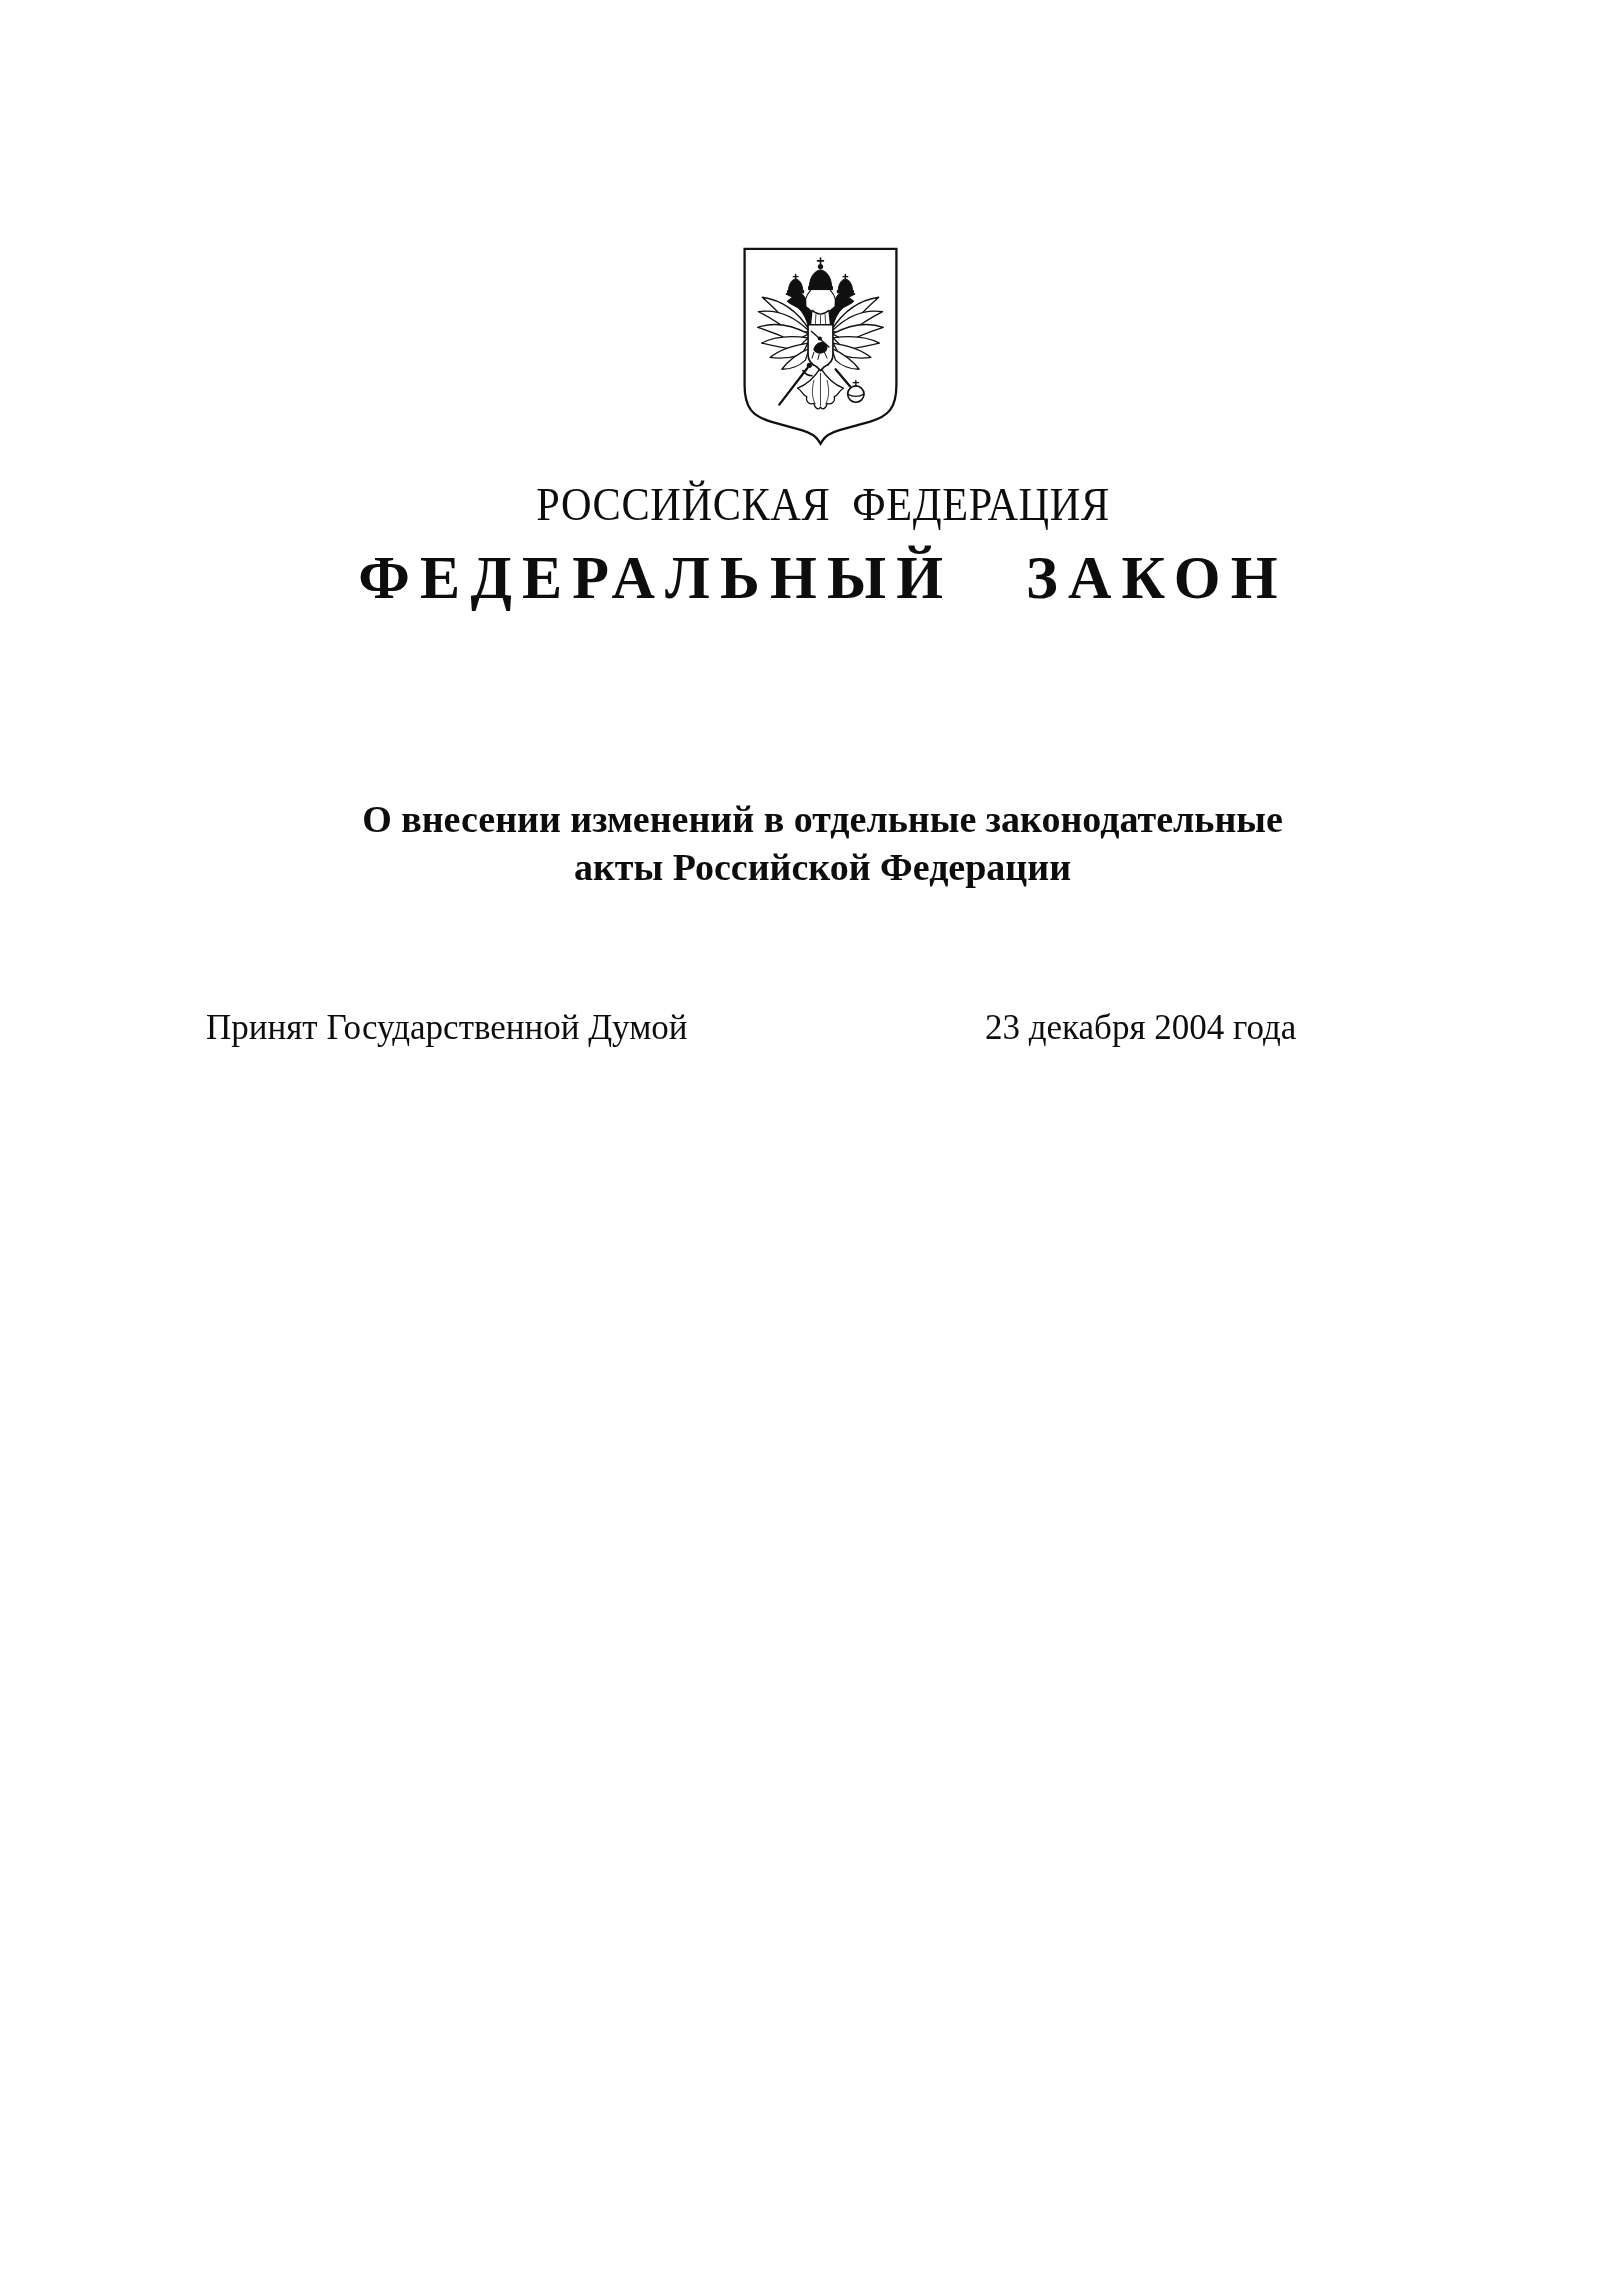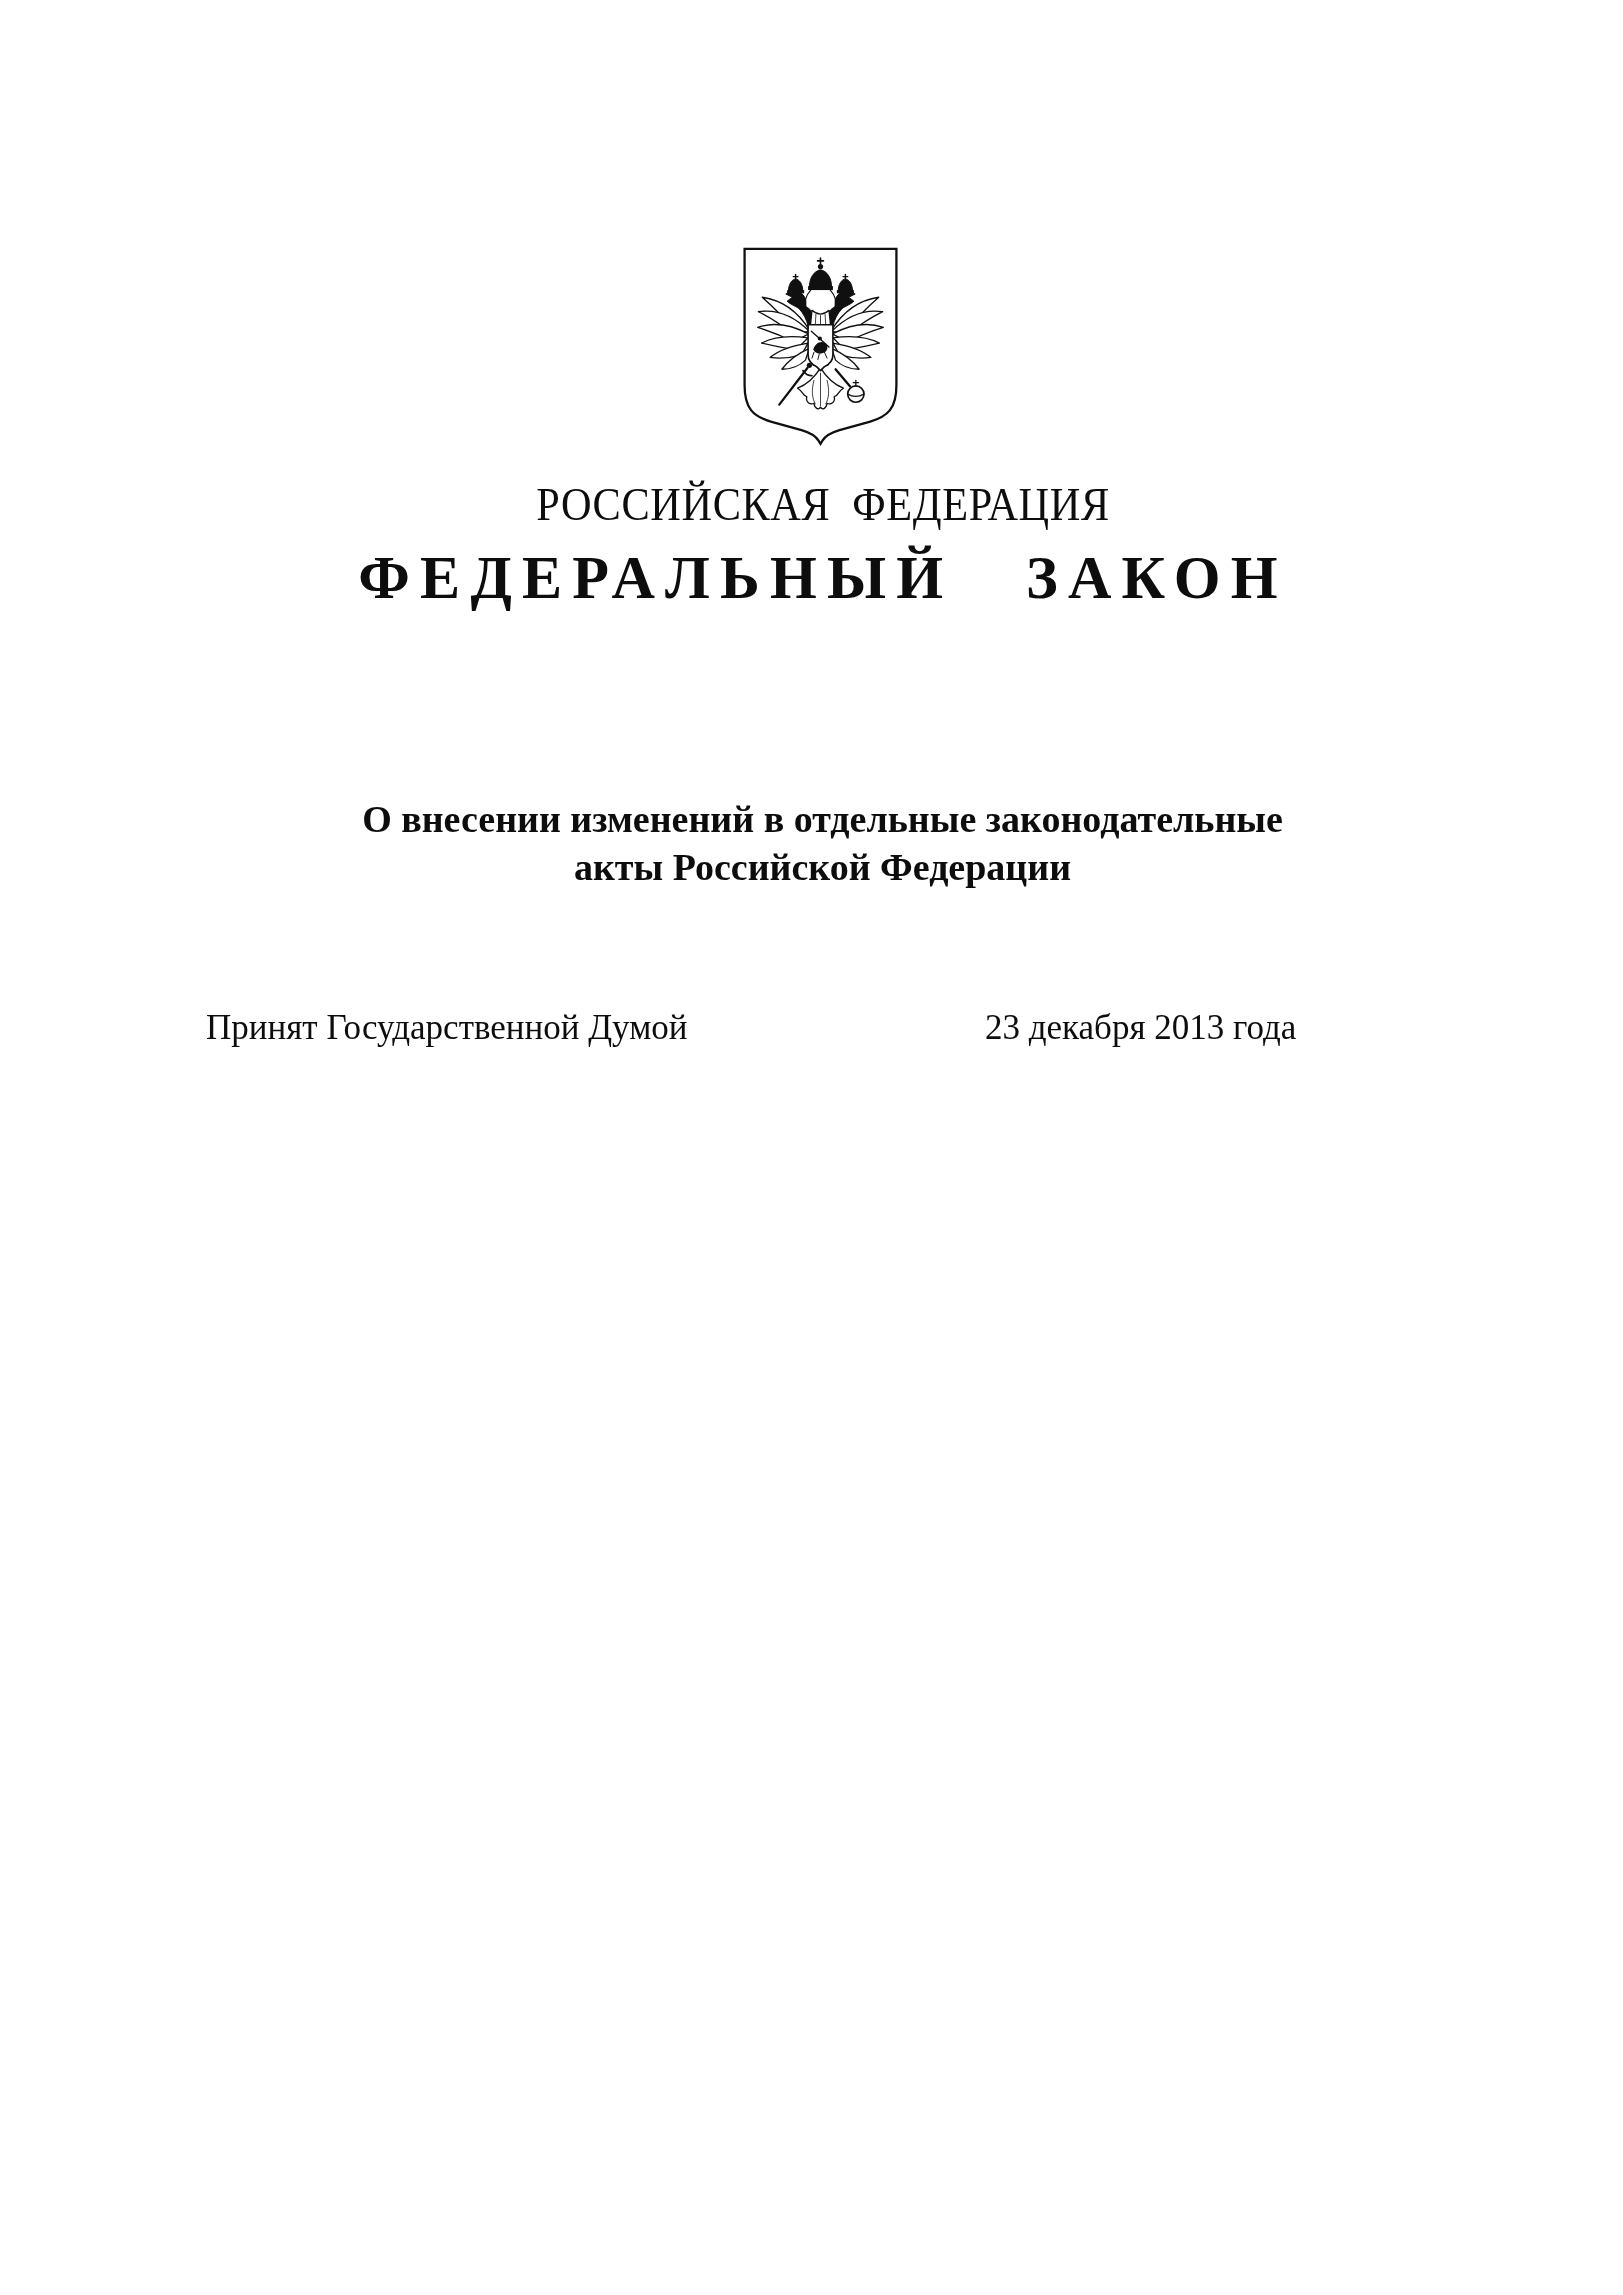--- a/index.html
+++ b/index.html
@@ -108,17 +108,17 @@
   <div class="country">РОССИЙСКАЯ ФЕДЕРАЦИЯ</div>
   <div class="kind">ФЕДЕРАЛЬНЫЙ ЗАКОН</div>
 
   <div class="law-title">
     <div>О внесении изменений в отдельные законодательные</div>
     <div>акты Российской Федерации</div>
   </div>
 
   <div class="row row-adopted">
     <span class="label">Принят Государственной Думой</span>
-    <span class="date">23 декабря 2013 года</span>
+    <span class="date">23 декабря 2004 года</span>
   </div>
 
 </div>
 
 
 </body></html>

